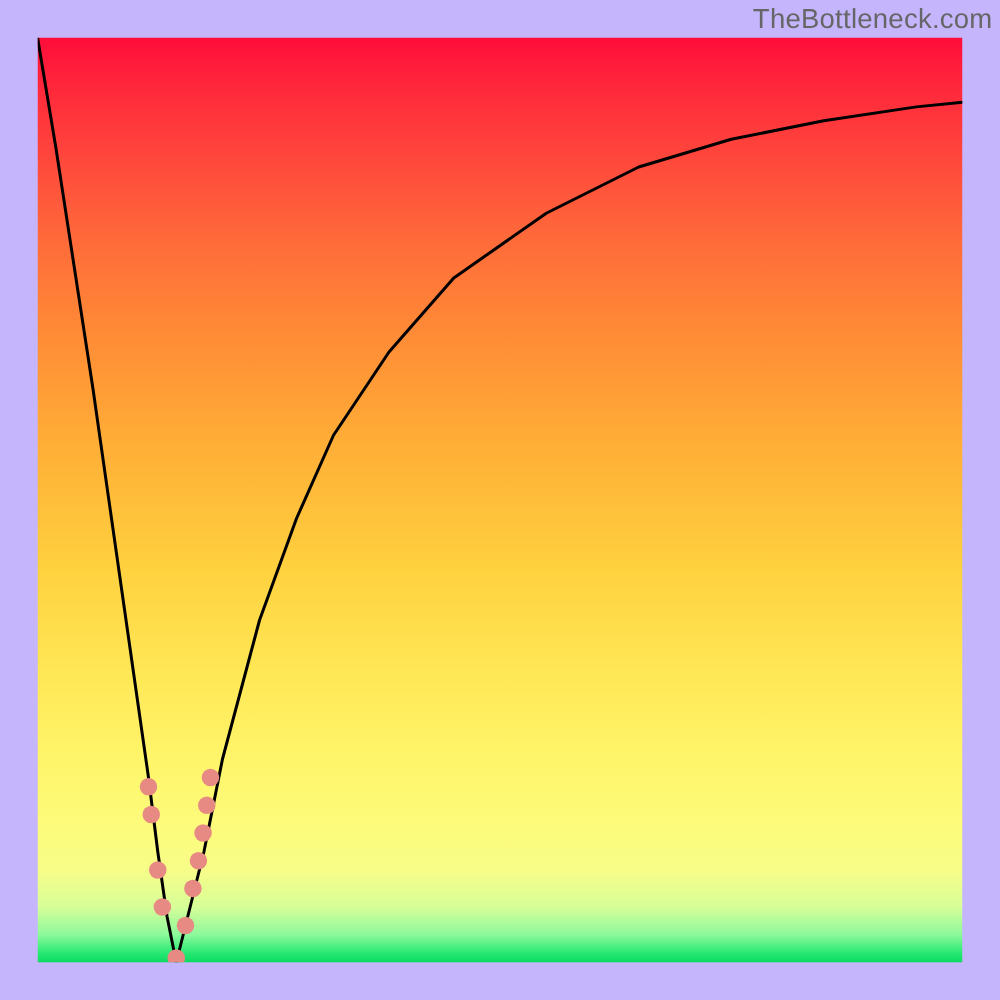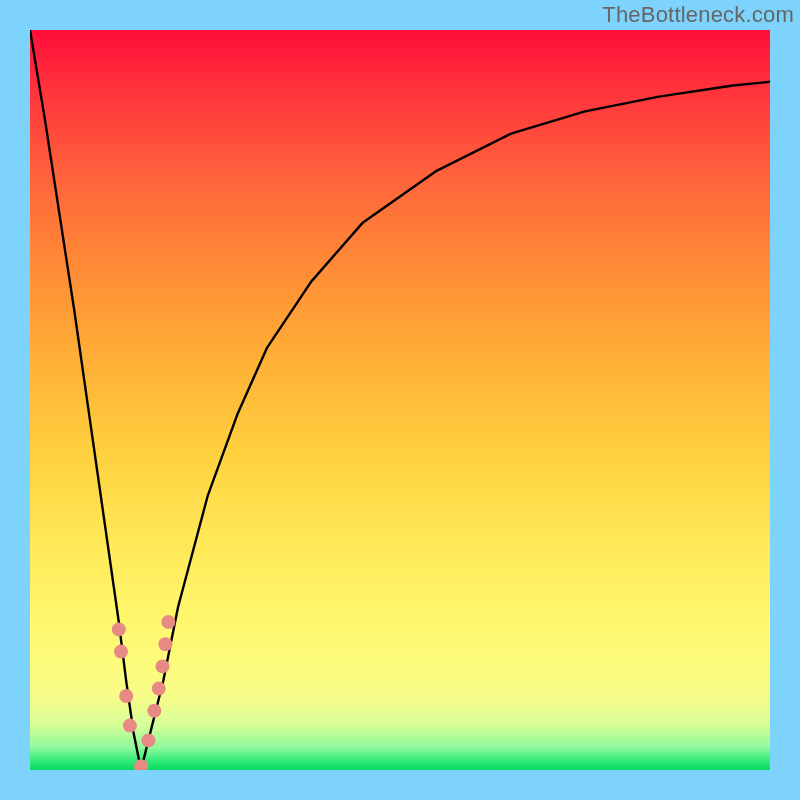--- a/index.html
+++ b/index.html
@@ -8,21 +8,21 @@
     width: 800px;
     height: 800px;
     overflow: hidden;
     background: #000;
     font-family: Arial, Helvetica, sans-serif;
   }
   .frame {
     position: relative;
     width: 800px;
     height: 800px;
-    background: #7dd3fc;
+    background: #c4b5fd;
   }
   .plot-area {
     position: absolute;
     left: 30px;
     top: 30px;
     width: 740px;
     height: 740px;
     overflow: hidden;
   }
   .gradient {

